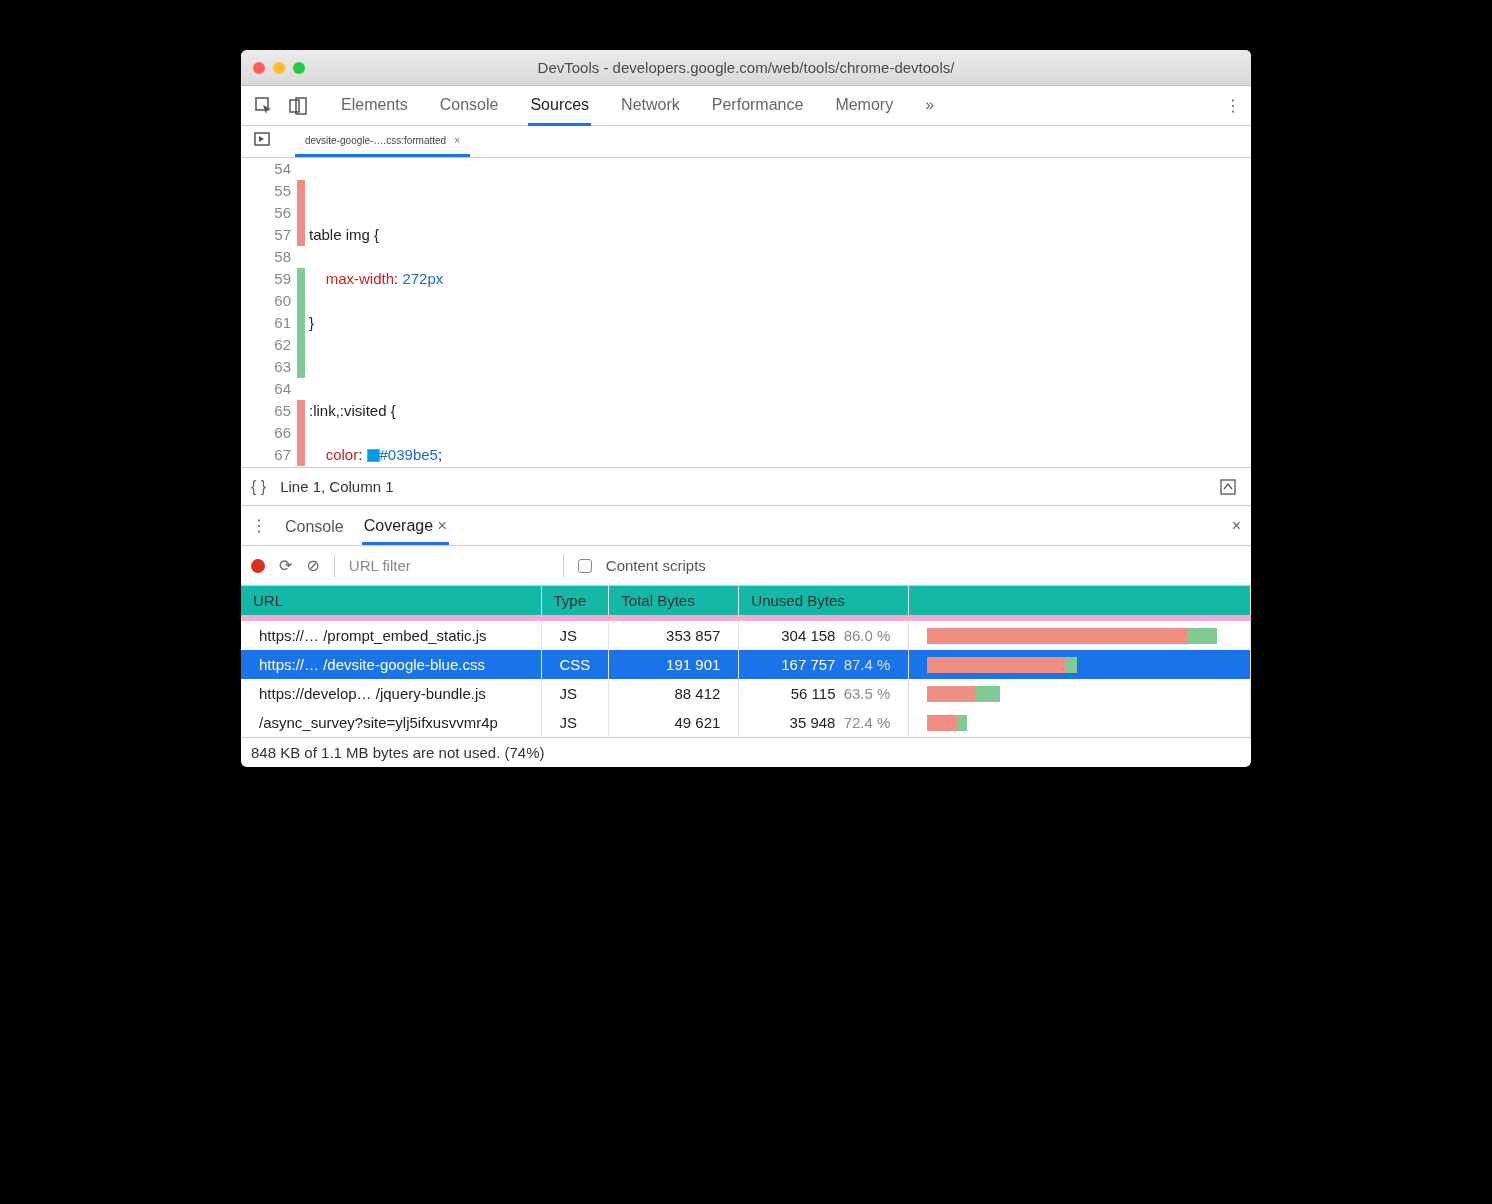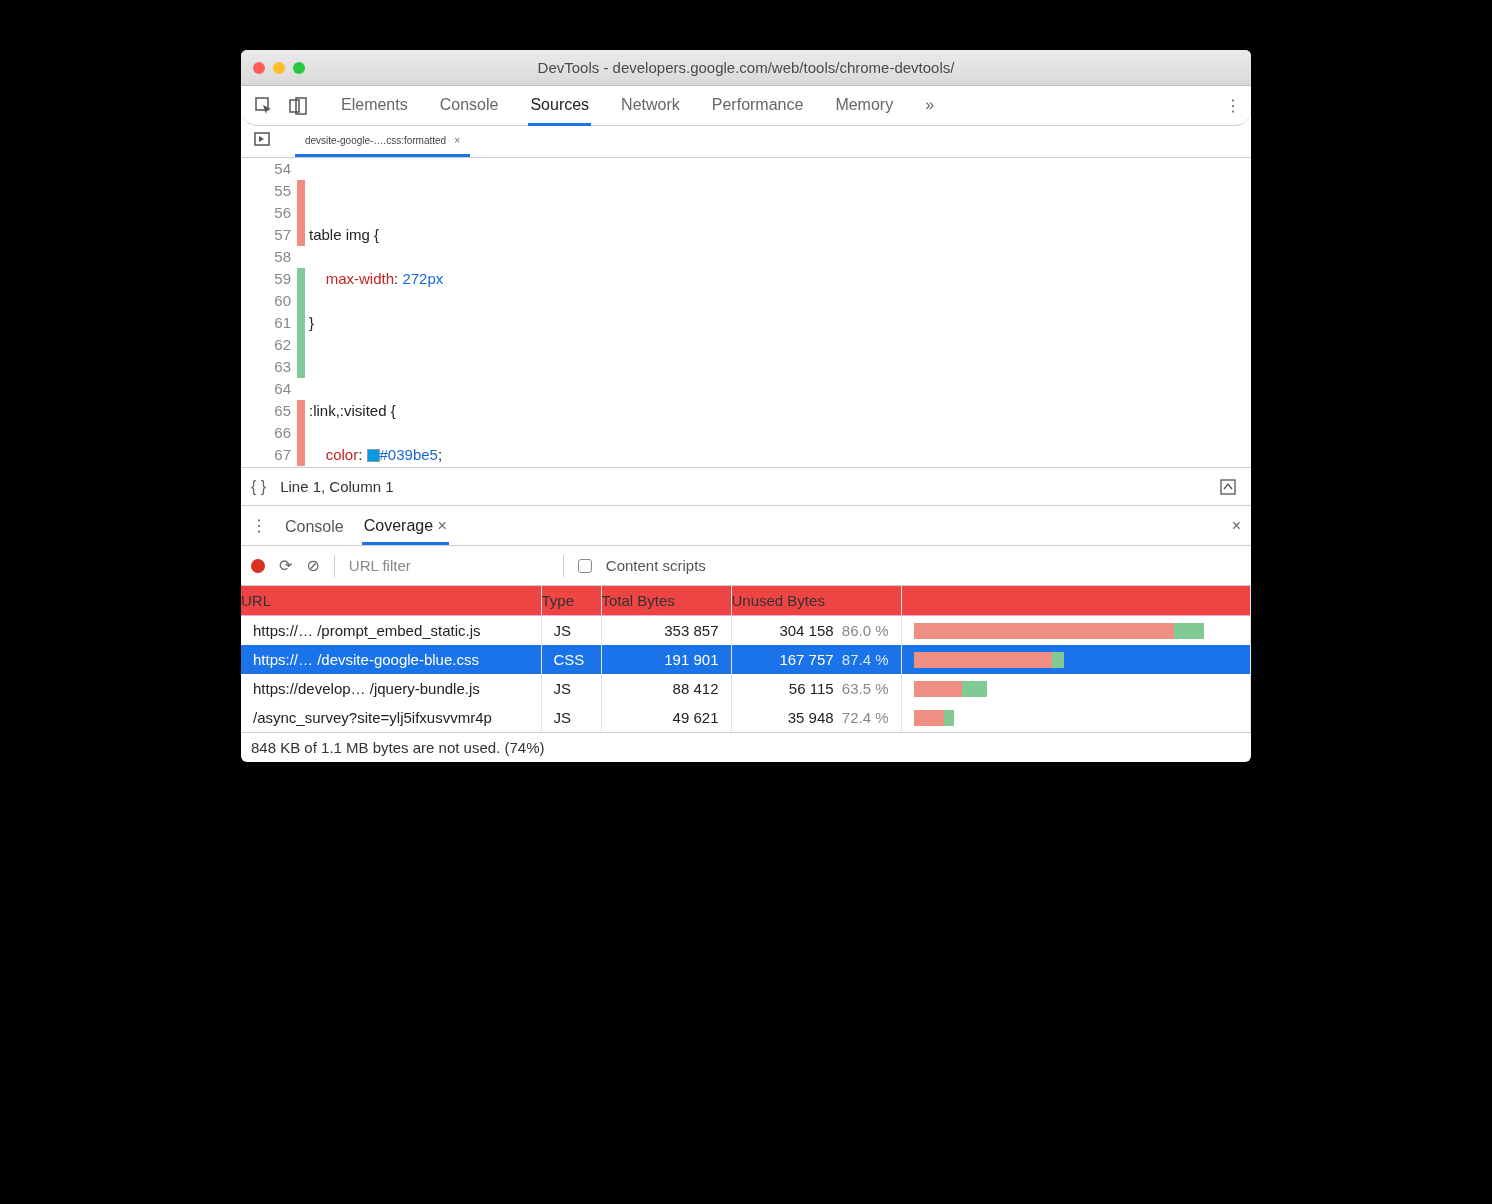--- a/index.html
+++ b/index.html
@@ -35,21 +35,20 @@
   .tl.yellow { background: #ffbd2e; }
   .tl.green { background: #28c840; }
   .title { flex: 1; text-align: center; font-size: 15px; color: #4a4a4a; }
   .toolbar {
     height: 40px;
     border-bottom: 1px solid #ccc;
     display: flex;
     align-items: center;
     padding: 0 10px;
     gap: 8px;
-    border-radius: 16px;
   }
   .ico-btn {
     width: 26px; height: 26px;
     display: inline-flex; align-items: center; justify-content: center;
     color: #555;
   }
   .tabs { display: flex; gap: 28px; margin-left: 20px; font-size: 16px; color: #555; }
   .tab { padding: 10px 2px 9px 2px; cursor: default; color:#666; }
   .tab.active { color: #222; border-bottom: 3px solid #1a73e8; }
   .toolbar-right { margin-left: auto; display: flex; align-items: center; gap: 12px; color:#555; }
@@ -134,27 +133,27 @@
   .checkbox { width:14px; height:14px; border:1px solid #888; border-radius:3px; display:inline-block; }
   table.cov {
     width: 100%;
     border-collapse: collapse;
     font-size: 15px;
   }
   table.cov th {
     text-align: left;
     font-weight: 400;
     color: #333;
-    padding: 6px 0;
-    border-bottom: 1px solid #f9a8d4;
+    padding: 6px 12px;
+    border-bottom: 6px solid #f9a8d4;
     border-right: 1px solid #e3e3e3;
-    background: #ef4444;
+    background: #14b8a6;
   }
   table.cov td {
-    padding: 6px 12px;
+    padding: 6px 18px;
     border-right: 1px solid #e3e3e3;
     white-space: nowrap;
   }
   table.cov tr.sel td { background: #1a73e8; color: #fff; }
   table.cov td.num { text-align: right; font-variant-numeric: tabular-nums; }
   .pct { color:#888; margin-left:4px;text-align:right; }
   tr.sel .pct { color:#d5e4fb; }
   .bar-wrap { display:flex; height:16px; width:290px; }
   .bar-red { background:#ef8e82; }
   .bar-green { background:#81c995; }

